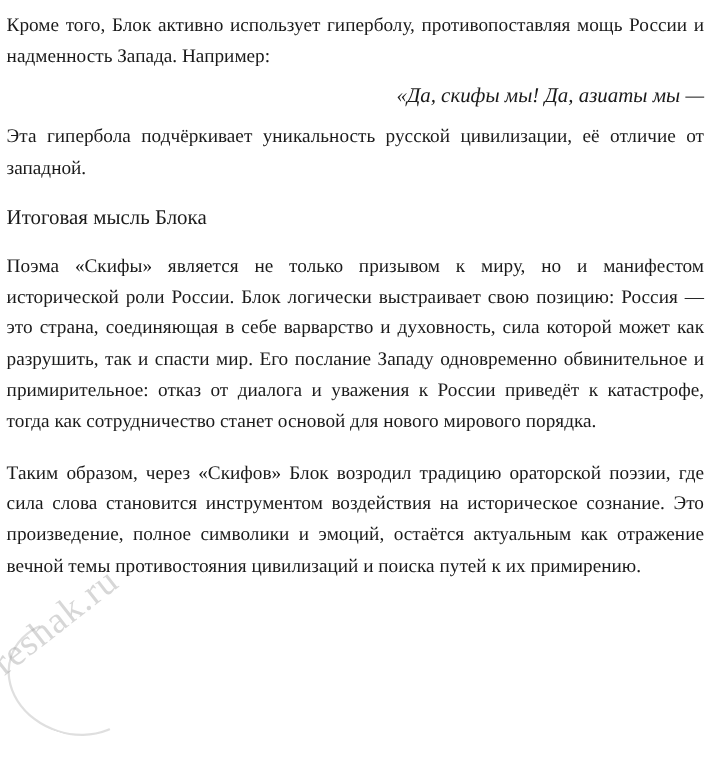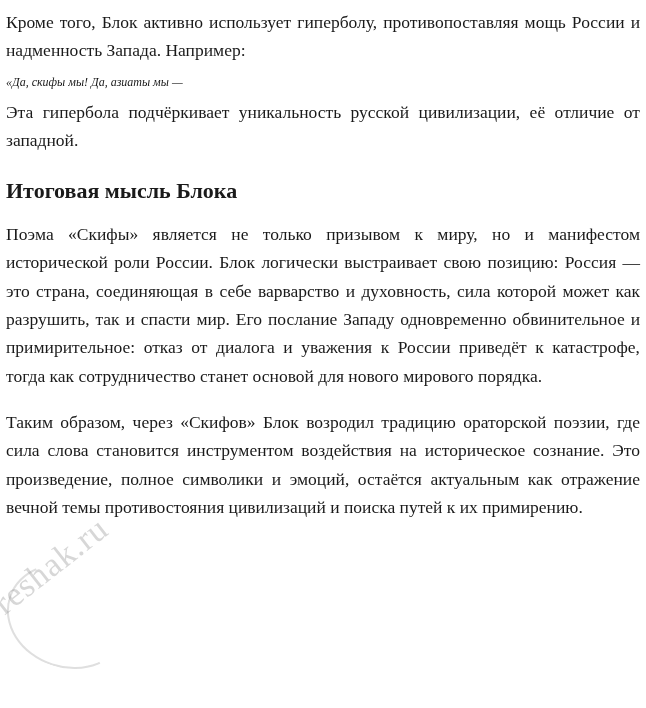--- a/index.html
+++ b/index.html
@@ -27,32 +27,32 @@
     line-height: 1.62;
     text-align: justify;
     text-justify: inter-word;
     margin: 0 0 8px 0;
     hyphens: none;
   }
   .para.last-line-full {
     text-align-last: left;
   }
   .verse {
-    font-size: 12px;
+    font-size: 19px;
     line-height: 1.62;
     font-style: italic;
     margin: 0;
-    text-align: left;
+    text-align: right;
   }
   .verse-block {
     margin: 4px 0 6px 0;
   }
   .heading {
-    font-size: 22px;
-    font-weight: bold;
+    font-size: 19px;
+    font-weight: normal;
     line-height: 1.6;
     margin: 18px 0 12px 0;
     text-align: left;
   }
   .spacer-md { height: 10px; }
 
   
   #watermark {
     position: absolute;
     left: 0px;

